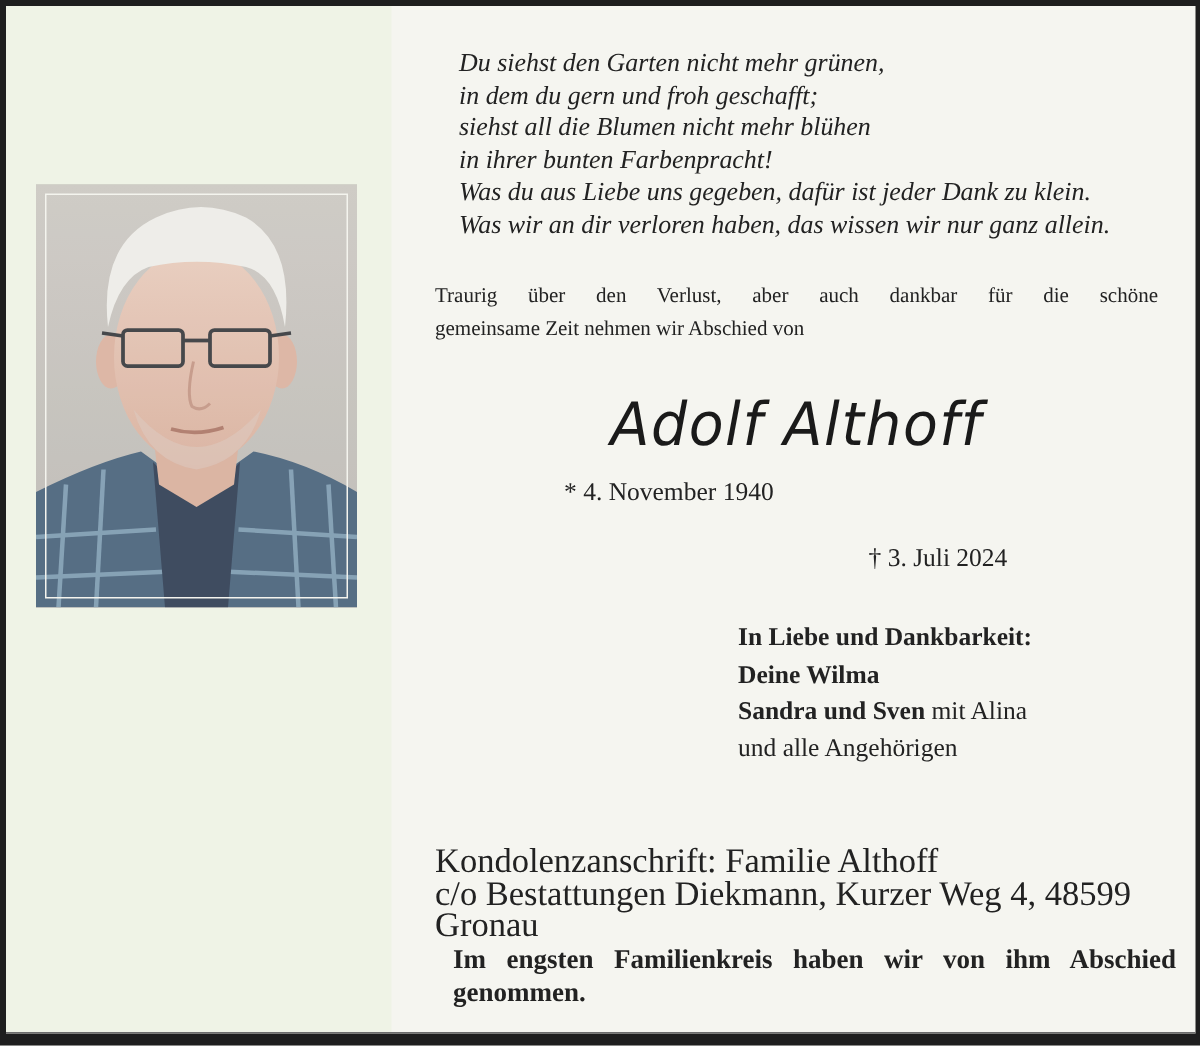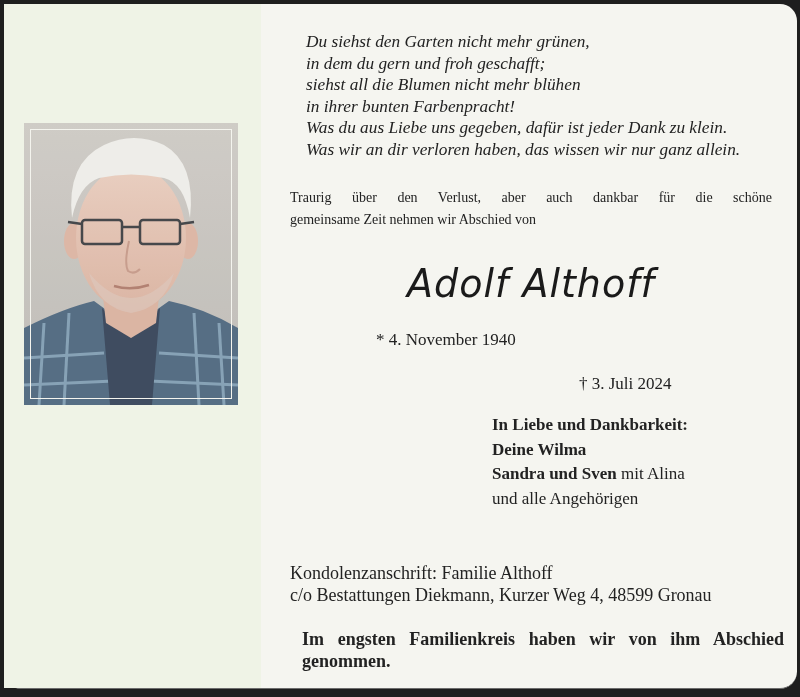--- a/index.html
+++ b/index.html
@@ -6,21 +6,20 @@
     body {
       width: 800px; height: 697px; overflow: hidden;
       background: #1e1e1e;
       font-family: "Liberation Serif", "DejaVu Serif", serif;
       color: #222;
     }
     .frame {
       position: absolute; left: 4px; top: 4px; width: 793px; height: 684px;
       background: #f5f5f0;
       border-bottom: 1px solid #6c6c6c;
-      border-radius: 17px;
     }
     .left-panel {
       position: absolute; left: 0; top: 0; width: 257px; height: 100%;
       background: #eff3e6;
     }
     .photo-wrap {
       position: absolute; left: 20px; top: 119px; width: 214px; height: 282px;
       background: #b9b7b1;
       box-sizing: border-box;
       overflow: hidden;
@@ -48,34 +47,34 @@
 
     .deceased-name {
       position: absolute; left: 286px; top: 257px; width: 482px;
       text-align: center;
       font-family: "DejaVu Sans", sans-serif;
       font-size: 38px; letter-spacing: 1px; color: #1a1a1a;
       font-style: italic; font-weight: normal;
       transform: scaleY(1.05);
     }
     .dates {
-      position: absolute; top: 326px; font-size: 17px;
+      position: absolute; top: 314px; font-size: 17px;
     }
     .birth { left: 372px; }
     .death { left: 575px; margin-top: 44px; }
 
     .family {
       position: absolute; left: 488px; top: 389px;
       font-size: 17px; line-height: 24.5px; margin-top: 20px;
     }
     .family b { font-weight: bold; }
 
     .contact {
       position: absolute; left: 286px; top: 559px;
-      font-size: 18px; line-height: 21.5px;
+      font-size: 23px; line-height: 21.5px;
     }
     .note {
       position: absolute; left: 298px; top: 625px; width: 482px;
       font-size: 18px; line-height: 21.5px; font-weight: bold;
     }
     .note .l1 { display: block; text-align: justify; text-align-last: justify; }
   </style>
 </head>
 <body>
 

